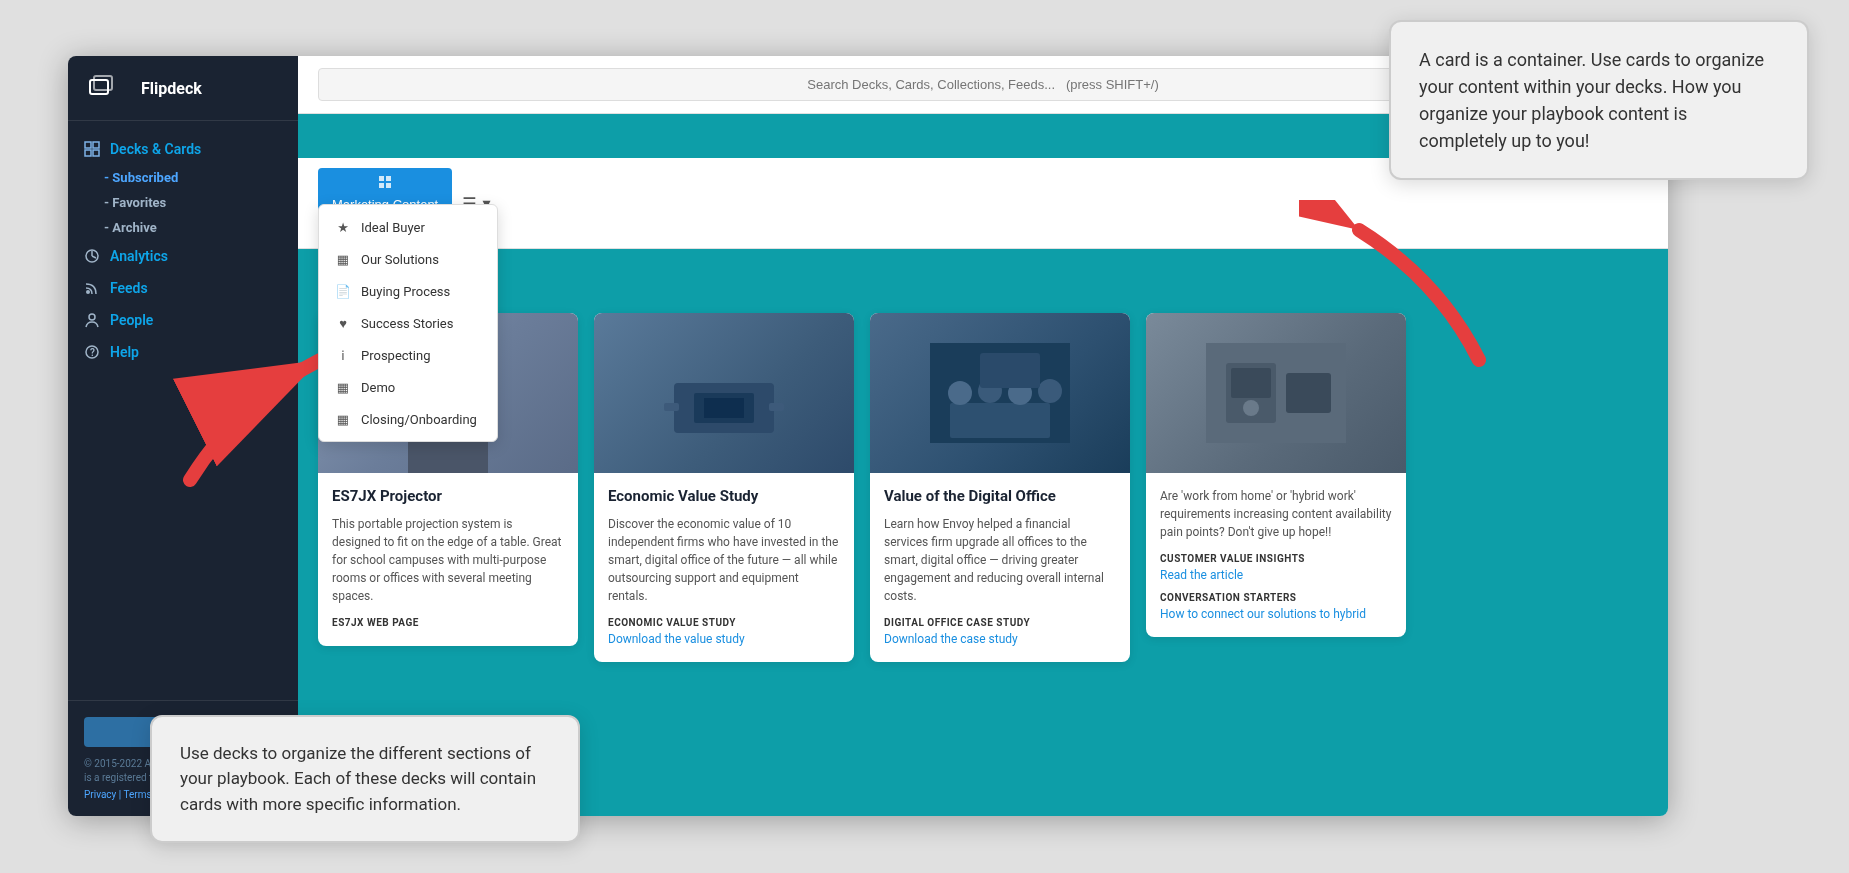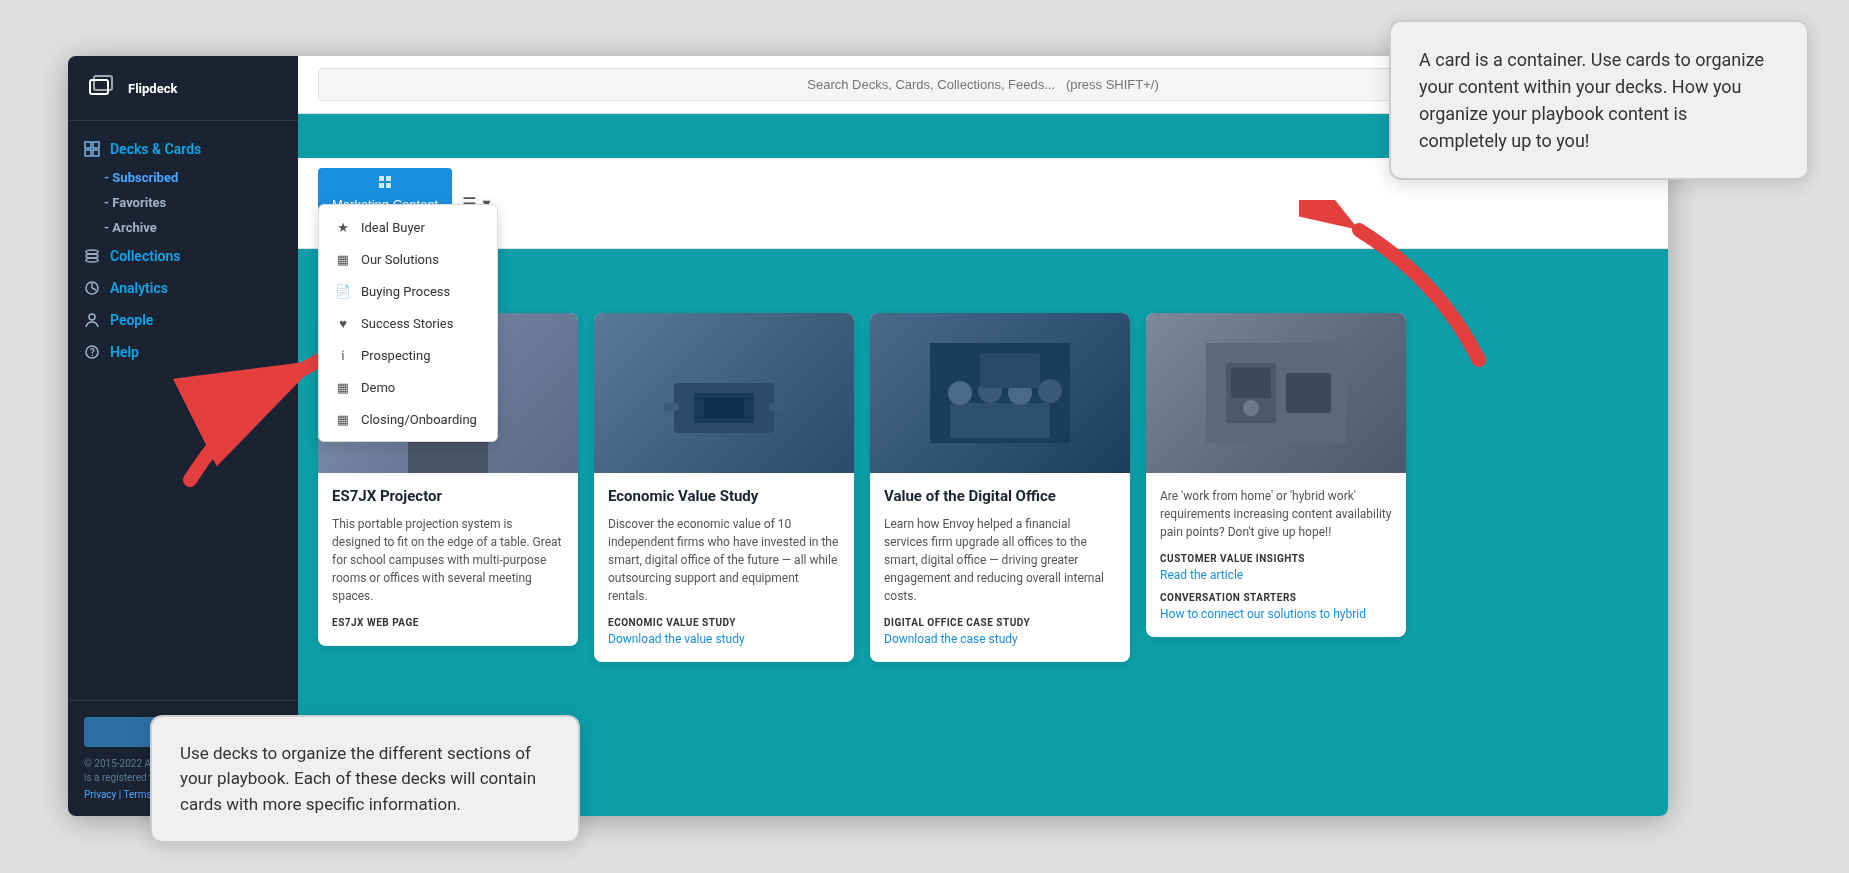--- a/index.html
+++ b/index.html
@@ -32,23 +32,23 @@
       color: #fff;
       display: flex;
       flex-direction: column;
       flex-shrink: 0;
       padding-top: 0;
     }
 
     .sidebar-logo {
       display: flex;
       align-items: center;
-      gap: 12px;
+      gap: 25px;
       padding: 18px 20px;
-      font-size: 13px;
+      font-size: 16px;
       font-weight: 700;
       color: #fff;
       border-bottom: 1px solid rgba(255,255,255,0.1);
     }
 
     .logo-icon {
       width: 28px;
       height: 28px;
     }
 
@@ -372,39 +372,39 @@
           <rect x="9" y="1" width="6" height="6" fill="none" stroke="#7eb3e8" stroke-width="1.5"></rect>
           <rect x="1" y="9" width="6" height="6" fill="none" stroke="#7eb3e8" stroke-width="1.5"></rect>
           <rect x="9" y="9" width="6" height="6" fill="none" stroke="#7eb3e8" stroke-width="1.5"></rect>
         </svg>
         <span>Decks &amp; Cards</span>
       </div>
       <div class="nav-sub-item active">- <span>Subscribed</span></div>
       <div class="nav-sub-item">- Favorites</div>
       <div class="nav-sub-item">- Archive</div>
 
-      <div class="nav-section-header">
-        <svg width="16" height="16" viewBox="0 0 16 16">
-          <ellipse cx="8" cy="12" rx="6" ry="2" fill="none" stroke="#a0b4c8" stroke-width="1.5"></ellipse>
-          <ellipse cx="8" cy="8" rx="6" ry="2" fill="none" stroke="#a0b4c8" stroke-width="1.5"></ellipse>
-          <ellipse cx="8" cy="4" rx="6" ry="2" fill="none" stroke="#a0b4c8" stroke-width="1.5"></ellipse>
-        </svg>
-        <span>Collections</span>
-      </div>
 
       <div class="nav-section-header">
         <svg width="16" height="16" viewBox="0 0 16 16">
           <circle cx="8" cy="8" r="6" fill="none" stroke="#a0b4c8" stroke-width="1.5"></circle>
           <path d="M8 8 L8 3" stroke="#a0b4c8" stroke-width="1.5"></path>
           <path d="M8 8 L12 10" stroke="#a0b4c8" stroke-width="1.5"></path>
         </svg>
         <span>Analytics</span>
       </div>
 
 
+      <div class="nav-section-header">
+        <svg width="16" height="16" viewBox="0 0 16 16">
+          <circle cx="4" cy="12" r="2" fill="#a0b4c8"></circle>
+          <path d="M2 8 Q8 8 8 14" fill="none" stroke="#a0b4c8" stroke-width="1.5"></path>
+          <path d="M2 4 Q12 4 12 14" fill="none" stroke="#a0b4c8" stroke-width="1.5"></path>
+        </svg>
+        <span>Feeds</span>
+      </div>
 
       <div class="nav-section-header">
         <svg width="16" height="16" viewBox="0 0 16 16">
           <circle cx="8" cy="5" r="3" fill="none" stroke="#a0b4c8" stroke-width="1.5"></circle>
           <path d="M2 15 Q3 10 8 10 Q13 10 14 15" fill="none" stroke="#a0b4c8" stroke-width="1.5"></path>
         </svg>
         <span>People</span>
       </div>
 
       <div class="nav-section-header">

